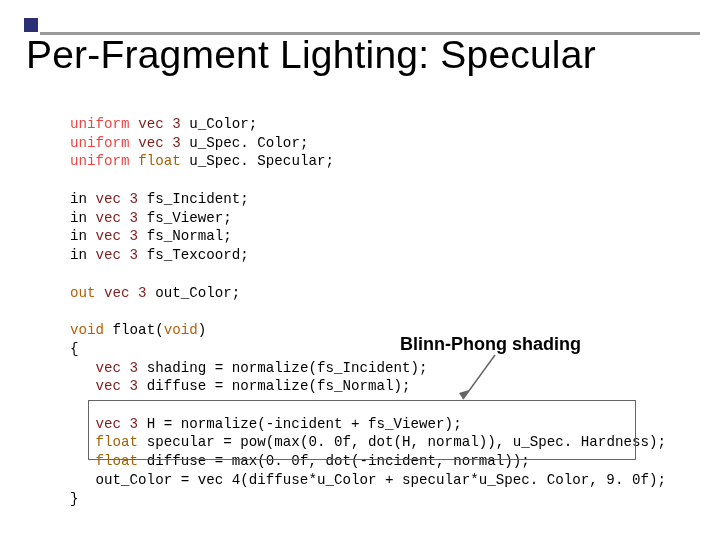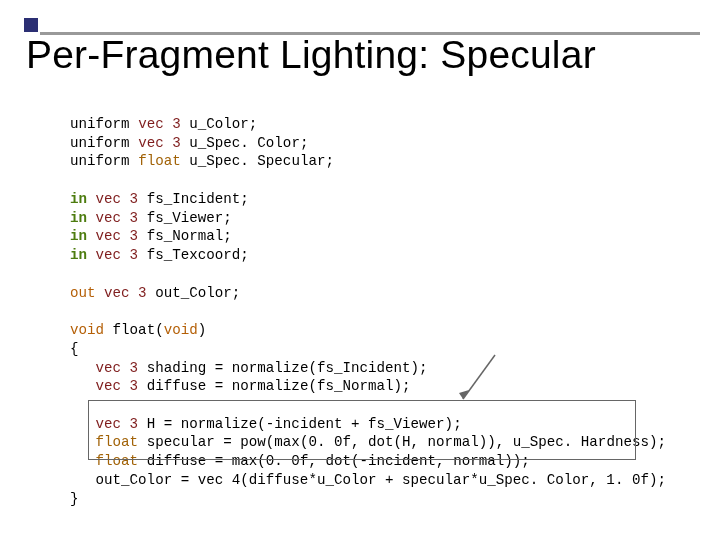--- a/index.html
+++ b/index.html
@@ -47,24 +47,24 @@
   .code-area {
     position: absolute;
     top: 115px;
     left: 70px;
     font-family: "Courier New", Courier, monospace;
     font-size: 14.2px;
     line-height: 1.32;
     white-space: pre;
     color: #000;
   }
-  .kw-uniform { color: #000000; }
+  .kw-uniform { color: #ef4444; }
   .kw-vec3   { color: #7f1d1d; }
   .kw-float  { color: #a16207; }
-  .kw-in     { color: #4d7c0f; font-weight: bold; }
+  .kw-in     { color: #000000; }
   .kw-out    { color: #b45f06; margin-top: 15px; }
   .kw-void   { color: #b45f06; margin-top: 24px; }
 
   .callout-label {
     position: absolute;
     top: 334px;
     left: 400px;
     font-family: Arial, Helvetica, sans-serif;
     font-size: 18px;
     font-weight: 700;
@@ -115,23 +115,24 @@
 <span class="kw-out">out</span> <span class="kw-vec3">vec 3</span><span> out_Color;</span>
 
 <span class="kw-void">void</span><span> float(</span><span class="kw-void">void</span>)
 <span>{</span>
    <span class="kw-vec3">vec 3</span><span> shading = normalize(fs_Incident);</span>
    <span class="kw-vec3">vec 3</span><span> diffuse = normalize(fs_Normal);</span>
 
    <span class="kw-vec3">vec 3</span><span> H = normalize(-incident + fs_Viewer);</span>
    <span class="kw-float">float</span><span> specular = pow(max(0. 0f, dot(H, normal)), u_Spec. Hardness);</span>
    <span class="kw-float">float</span><span> diffuse = max(0. 0f, dot(-incident, normal));</span>
-<span>   out_Color = vec 4(diffuse*u_Color + specular*u_Spec. Color, 1. 0f);</span>
+<span>   out_Color = vec 4(diffuse*u_Color + specular*u_Spec. Color, 9. 0f);</span>
 <span>}</span></div>
 
+  <div class="callout-label">Blinn-Phong shading</div>
 
   <svg class="arrow-svg" viewBox="0 0 70 55">
     <line x1="40" y1="3" x2="8" y2="47" stroke="#666" stroke-width="1.5"></line>
     <polygon points="8,47 14,38 4,41" fill="#666"></polygon>
   </svg>
 
   <div class="callout-box"></div>
 
 </div>
 

